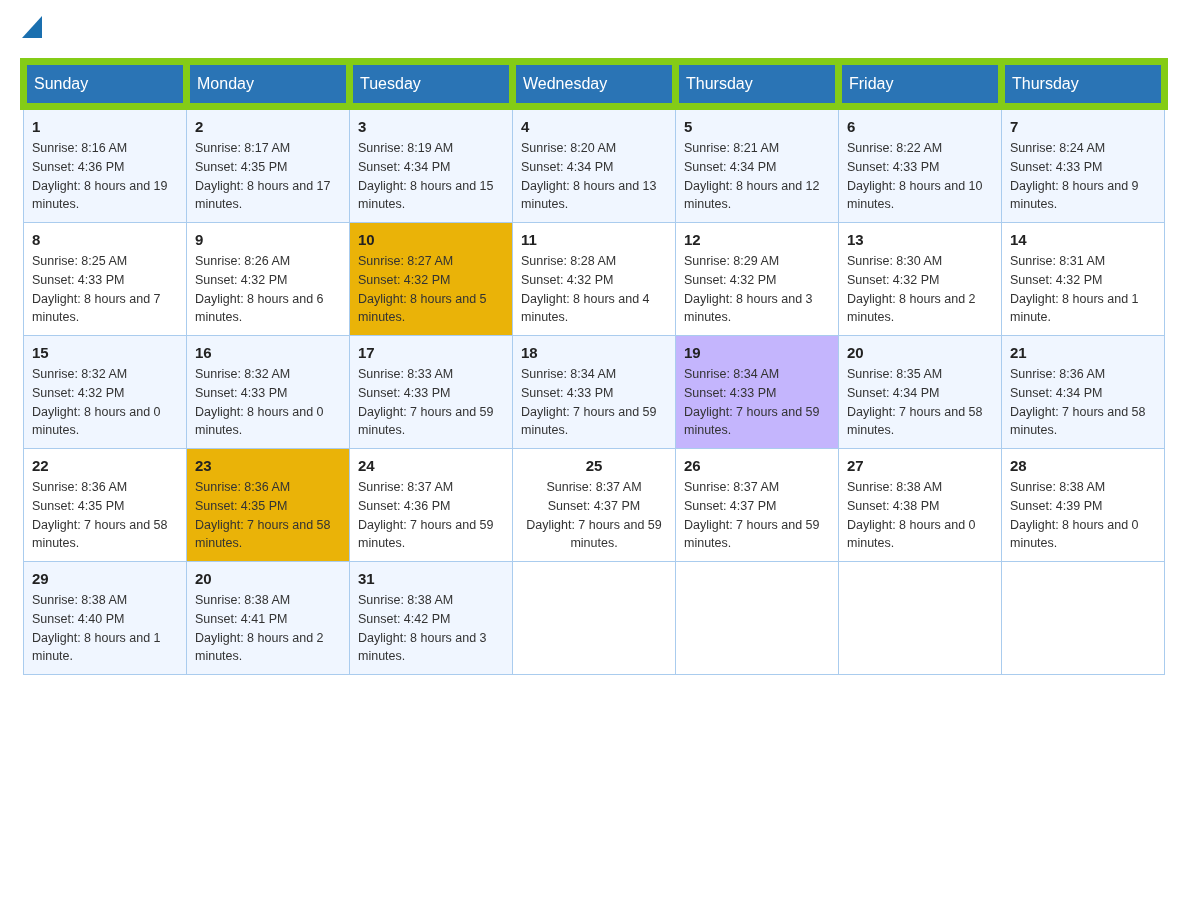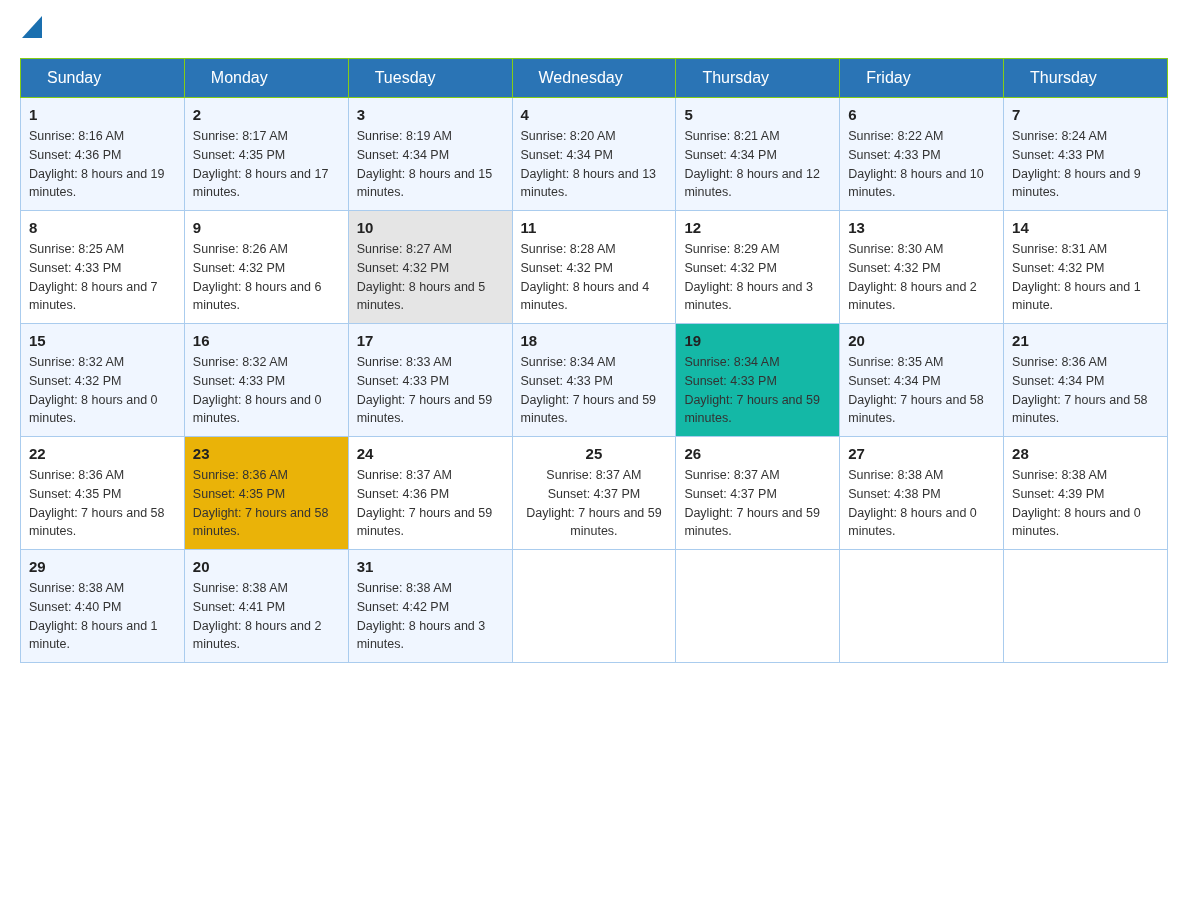--- a/index.html
+++ b/index.html
@@ -51,23 +51,23 @@
     .calendar-table {
       width: 100%;
       border-collapse: collapse;
       table-layout: fixed;
     }
     .calendar-table thead tr th {
       background-color: #2a74b5;
       color: #ffffff;
       font-size: 16px;
       font-weight: normal;
-      padding: 10px 26px;
+      padding: 10px 7px;
       text-align: left;
-      border: 1px solid #84cc16;
+      border: 7px solid #84cc16;
     }
     .calendar-table tbody tr td {
       vertical-align: top;
       padding: 8px;
       border: 1px solid #aaccee;
       font-size: 13px;
       color: #333;
       height: 110px;
       background: #fff;
     }
@@ -157,21 +157,21 @@
       </tr>
       <tr>
         <td style="background: rgb(255, 255, 255);">
           <span class="day-num">8</span>
           <div class="day-info">Sunrise: 8:25 AM<br>Sunset: 4:33 PM<br>Daylight: 8 hours and 7 minutes.</div>
         </td>
         <td style="background: rgb(255, 255, 255);">
           <span class="day-num">9</span>
           <div class="day-info">Sunrise: 8:26 AM<br>Sunset: 4:32 PM<br>Daylight: 8 hours and 6 minutes.</div>
         </td>
-        <td style="background: #e5e5e5;">
+        <td style="background: #eab308;">
           <span class="day-num">10</span>
           <div class="day-info">Sunrise: 8:27 AM<br>Sunset: 4:32 PM<br>Daylight: 8 hours and 5 minutes.</div>
         </td>
         <td style="background: rgb(255, 255, 255);">
           <span class="day-num">11</span>
           <div class="day-info">Sunrise: 8:28 AM<br>Sunset: 4:32 PM<br>Daylight: 8 hours and 4 minutes.</div>
         </td>
         <td style="background: rgb(255, 255, 255);">
           <span class="day-num">12</span>
           <div class="day-info">Sunrise: 8:29 AM<br>Sunset: 4:32 PM<br>Daylight: 8 hours and 3 minutes.</div>
@@ -195,21 +195,21 @@
           <div class="day-info">Sunrise: 8:32 AM<br>Sunset: 4:33 PM<br>Daylight: 8 hours and 0 minutes.</div>
         </td>
         <td style="background: rgb(240, 246, 255);">
           <span class="day-num">17</span>
           <div class="day-info">Sunrise: 8:33 AM<br>Sunset: 4:33 PM<br>Daylight: 7 hours and 59 minutes.</div>
         </td>
         <td style="background: rgb(240, 246, 255);">
           <span class="day-num">18</span>
           <div class="day-info">Sunrise: 8:34 AM<br>Sunset: 4:33 PM<br>Daylight: 7 hours and 59 minutes.</div>
         </td>
-        <td style="background: #14b8a6;">
+        <td style="background: #c4b5fd;">
           <span class="day-num">19</span>
           <div class="day-info">Sunrise: 8:34 AM<br>Sunset: 4:33 PM<br>Daylight: 7 hours and 59 minutes.</div>
         </td>
         <td style="background: rgb(240, 246, 255);">
           <span class="day-num">20</span>
           <div class="day-info">Sunrise: 8:35 AM<br>Sunset: 4:34 PM<br>Daylight: 7 hours and 58 minutes.</div>
         </td>
         <td style="background: rgb(240, 246, 255);">
           <span class="day-num">21</span>
           <div class="day-info">Sunrise: 8:36 AM<br>Sunset: 4:34 PM<br>Daylight: 7 hours and 58 minutes.</div>

